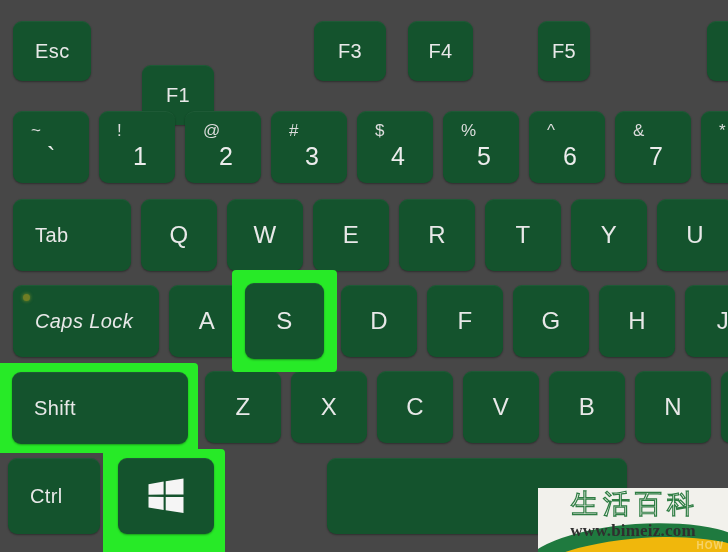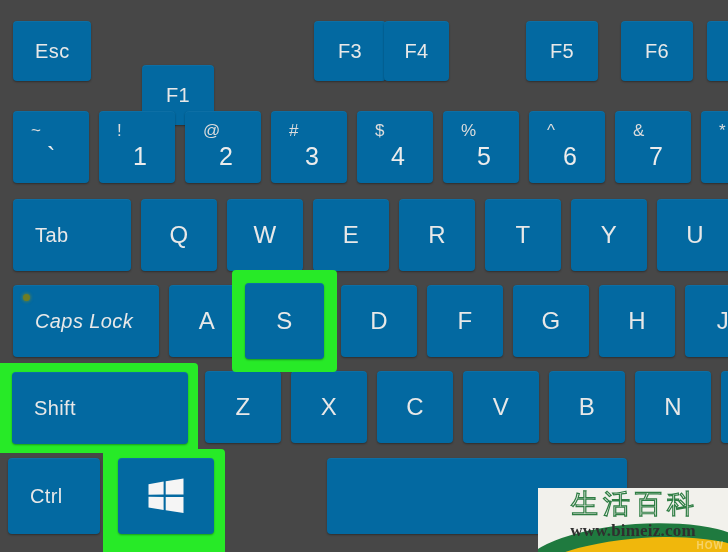--- a/index.html
+++ b/index.html
@@ -13,22 +13,22 @@
     height: 552px;
     background: #474747;
     overflow: hidden;
     font-family: "Liberation Sans", sans-serif;
     -webkit-font-smoothing: antialiased;
   }
 
   
   .key {
     position: absolute;
-    background: #0369a1;
-    border-radius: 4px;
+    background: #14532d;
+    border-radius: 9px;
     box-shadow: inset 0 1px 0 rgba(255,255,255,0.045),
                 0 1px 2px rgba(0,0,0,0.35);
     color: #e9e9e9;
     display: flex;
     align-items: center;
     justify-content: center;
     box-sizing: border-box;
     user-select: none;
   }
   .key .lbl {
@@ -175,28 +175,25 @@
 
   <div class="key mod" style="left:13px;top:21px;width:78px;height:60px;">
     <span class="lbl">Esc</span>
   </div>
   <div class="key fn" style="left:142px;top:21px;width:72px;height:60px;margin-top:44px;">
     <span class="lbl">F1</span>
   </div>
   <div class="key fn" style="left:314px;top:21px;width:72px;height:60px;">
     <span class="lbl">F3</span>
   </div>
-  <div class="key fn" style="left:384px;top:21px;width:65px;height:60px;">
+  <div class="key fn" style="left:408px;top:21px;width:65px;height:60px;">
     <span class="lbl">F4</span>
   </div>
-  <div class="key fn" style="left:526px;top:21px;width:72px;height:60px;">
+  <div class="key fn" style="left:538px;top:21px;width:52px;height:60px;">
     <span class="lbl">F5</span>
-  </div>
-  <div class="key fn" style="left:621px;top:21px;width:72px;height:60px;">
-    <span class="lbl">F6</span>
   </div>
   <div class="key fn" style="left:707px;top:21px;width:72px;height:60px;">
     
   </div>
 
   <div class="key num" style="left:13px;top:111px;width:76px;height:72px;">
     <span class="top">~</span>
     <span class="bot">`</span>
   </div>
   <div class="key num" style="left:99px;top:111px;width:76px;height:72px;">

